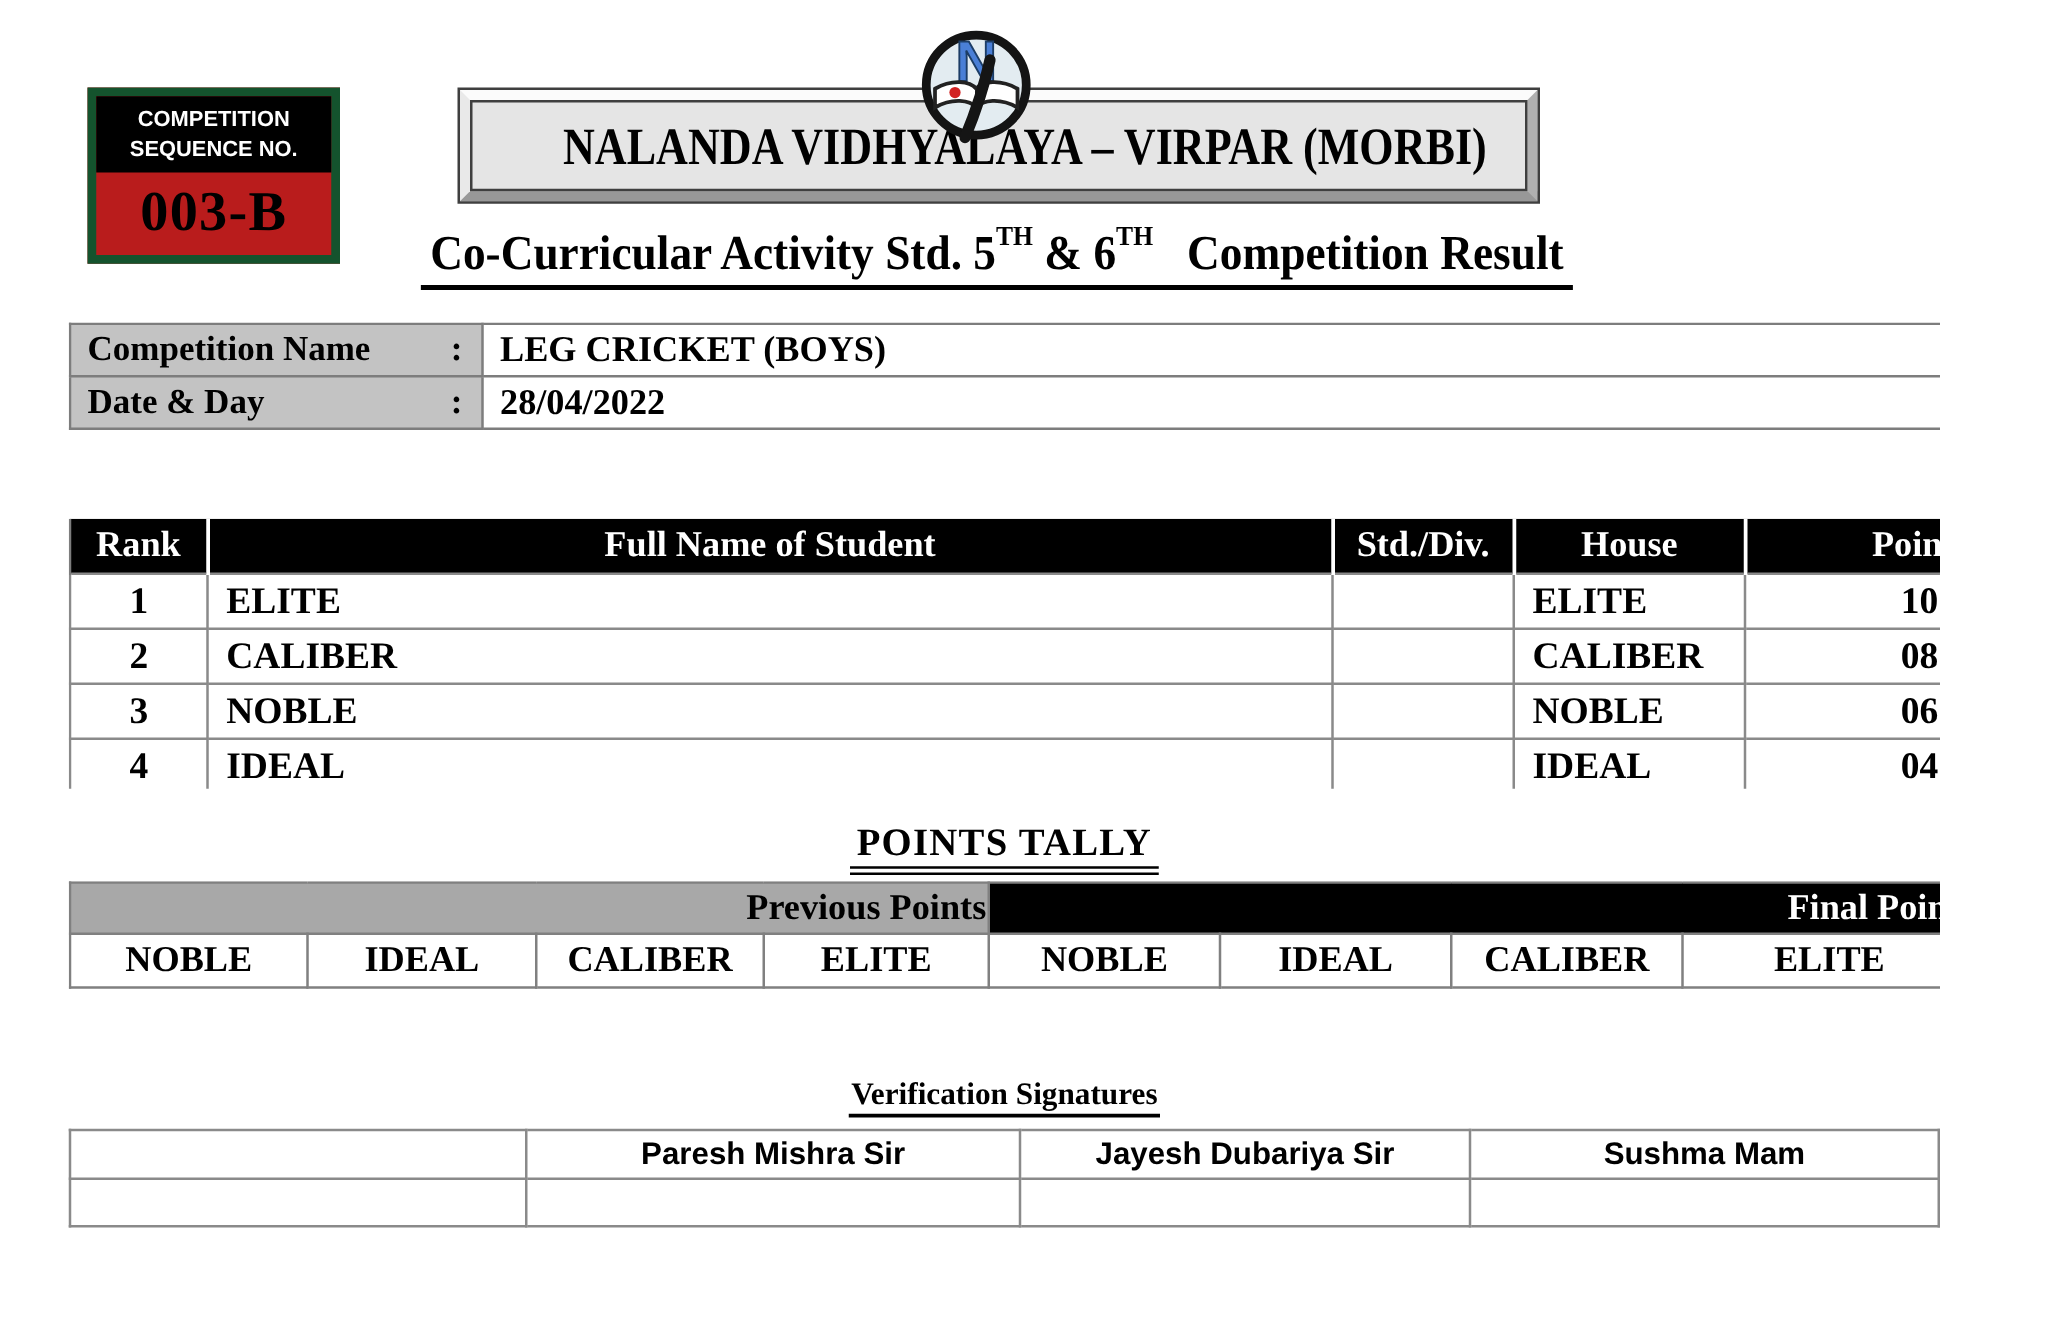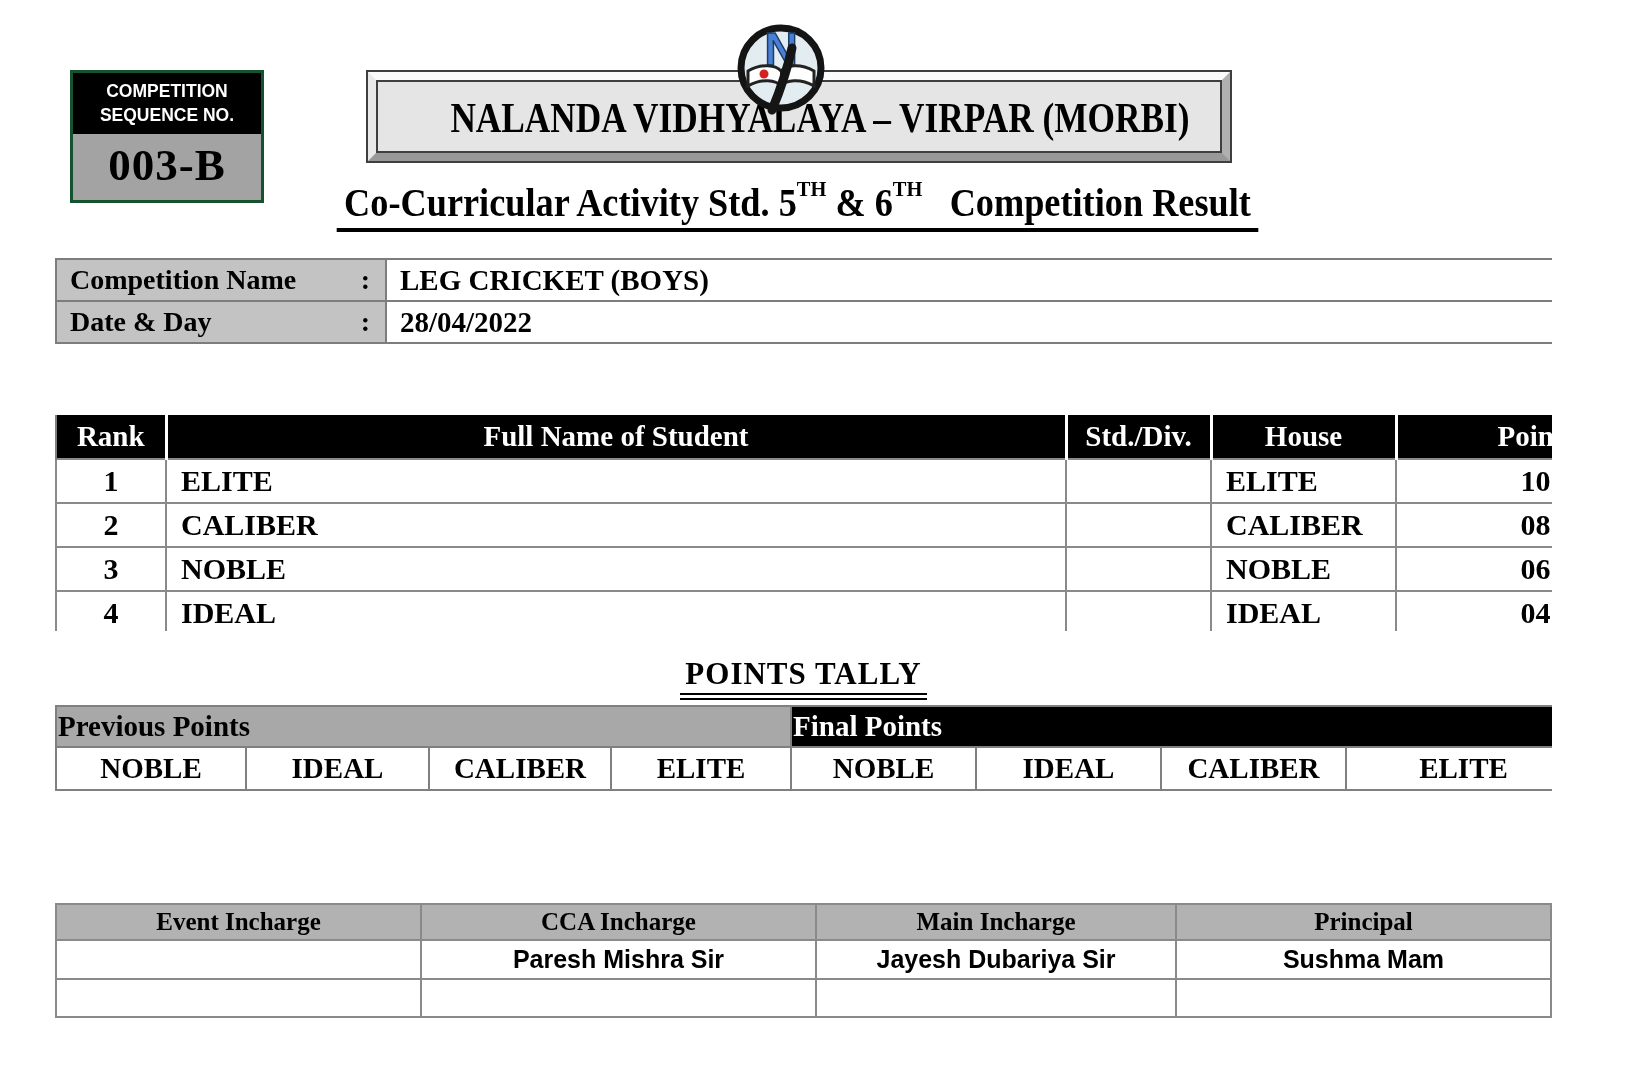--- a/index.html
+++ b/index.html
@@ -1,20 +1,20 @@
 <!DOCTYPE html>
 <html><head>
 <meta charset="utf-8">
 <style>
   html,body { margin:0; padding:0; background:#fff; }
   .page { position:relative; width:1650px; height:1068px; background:#ffffff; overflow:hidden;
           font-family:"Liberation Serif", serif; color:#000; }
 
   
-  .seq-box { position:absolute; left:70px; top:70px; width:188px; border:3px solid #14532d; background:#a3a3a3; }
+  .seq-box { position:absolute; left:70px; top:70px; width:188px; border:7px solid #14532d; background:#b91c1c; }
   .seq-header { background:#000; color:#fff; font-family:"Liberation Sans", sans-serif; font-weight:bold;
                 font-size:17.5px; line-height:1.35; text-align:center; padding:7px 6px; }
   .seq-number { font-size:45px; font-weight:bold; text-align:center; padding:5px 0 9px; letter-spacing:1px; }
 
   
   .title-box { position:absolute; left:368px; top:72px; width:846px; outline:2px solid #3f3f3f;
                border:8px solid; border-color:#fbfbfb #b0b0b0 #989898 #e9e9e9; background:#e5e5e5; }
   .title-inner { border:2px solid #3f3f3f; text-align:center; padding:12px 2px 9px; }
   .title-text { display:inline-block; font-size:42px; font-weight:bold; white-space:nowrap;
                 transform:scaleX(0.84); transform-origin:center; }
@@ -49,21 +49,21 @@
   .cell-left { text-align:left; padding-left:14px; }
   .col-points-pad { padding-left:45px; text-align:center; }
 
   
   .points-title-wrap { position:absolute; left:55px; top:656px; width:1497px; text-align:center; }
   .points-title { display:inline-block; font-size:31px; font-weight:bold; letter-spacing:1px;
                   border-bottom:7px double #000; padding:0 5px 1px; }
   .clip-tally { left:55px; top:705px; width:1497px; height:129px; }
   .tally-table { width:1525px; }
   .tally-table td { border:2px solid #808080; }
-  .tg { height:37px; text-align:left; font-size:29px; font-weight:bold; }
+  .tg { height:37px; text-align:right; font-size:29px; font-weight:bold; }
   .tg-prev { background:#a8a8a8; color:#000; }
   .tg-final { background:#000; color:#fff; border-color:#000;margin-left:28px; }
   .tally-house { height:39px; text-align:center; font-size:29px; font-weight:bold; background:#fff; }
   .tally-value { height:42px; text-align:center; font-size:30px; font-weight:bold; background:#fff; }
 
   
   .verif-wrap { position:absolute; left:55px; top:862px; width:1497px; text-align:center; }
   .verif-title { display:inline-block; font-size:25px; font-weight:bold;
                  border-bottom:3.5px solid #000; padding:0 2px 1px; }
   .sig-table { position:absolute; left:55px; top:903px; width:1495px; }
@@ -207,34 +207,31 @@
         <td class="tally-house">ELITE</td>
         <td class="tally-house">NOBLE</td>
         <td class="tally-house">IDEAL</td>
         <td class="tally-house">CALIBER</td>
         <td class="tally-house">ELITE</td>
       </tr>
     </tbody>
       </table>
   </div>
 
+  <div class="verif-wrap">
+    <span class="verif-title">Verification Signatures</span>
+  </div>
   <table class="sig-table">
     <colgroup>
         <col style="width:365px">
         <col style="width:395px">
         <col style="width:360px">
         <col style="width:375px">
       </colgroup>
     <tbody>
-        <tr>
-      <td class="sig-head">Event Incharge</td>
-      <td class="sig-head">CCA Incharge</td>
-      <td class="sig-head">Main Incharge</td>
-      <td class="sig-head">Principal</td>
-    </tr>
     <tr>
       <td class="sig-name"></td>
       <td class="sig-name">Paresh Mishra Sir</td>
       <td class="sig-name">Jayesh Dubariya Sir</td>
       <td class="sig-name">Sushma Mam</td>
     </tr>
     <tr>
       <td class="sig-empty"></td>
       <td class="sig-empty"></td>
       <td class="sig-empty"></td>

